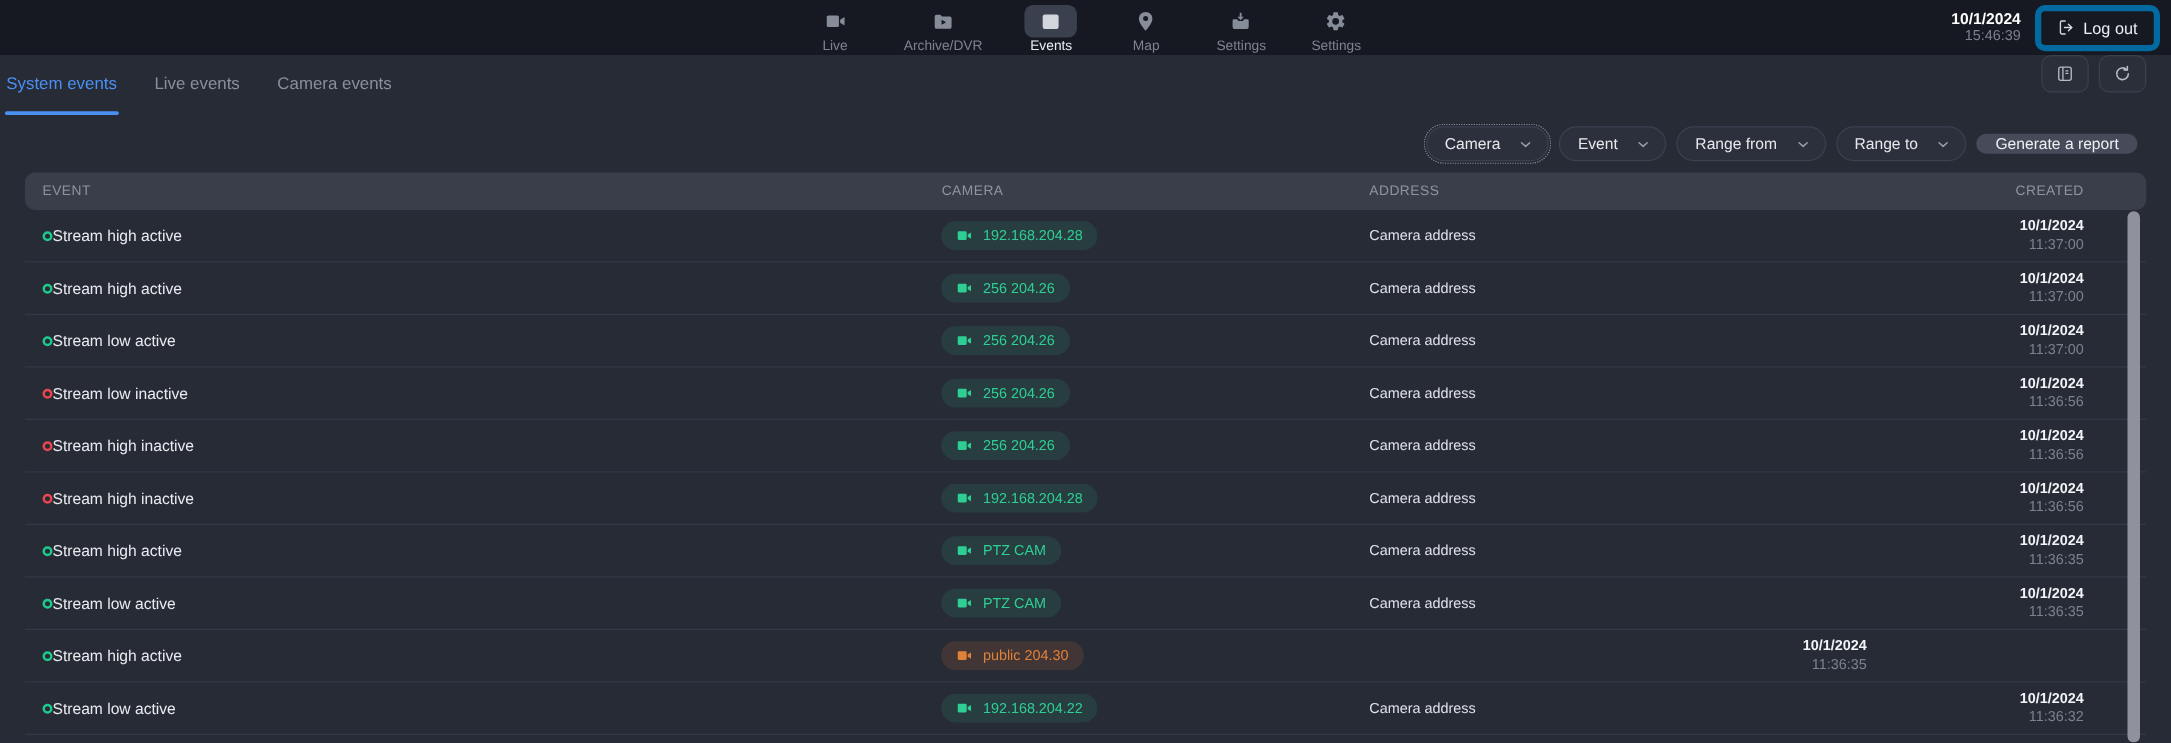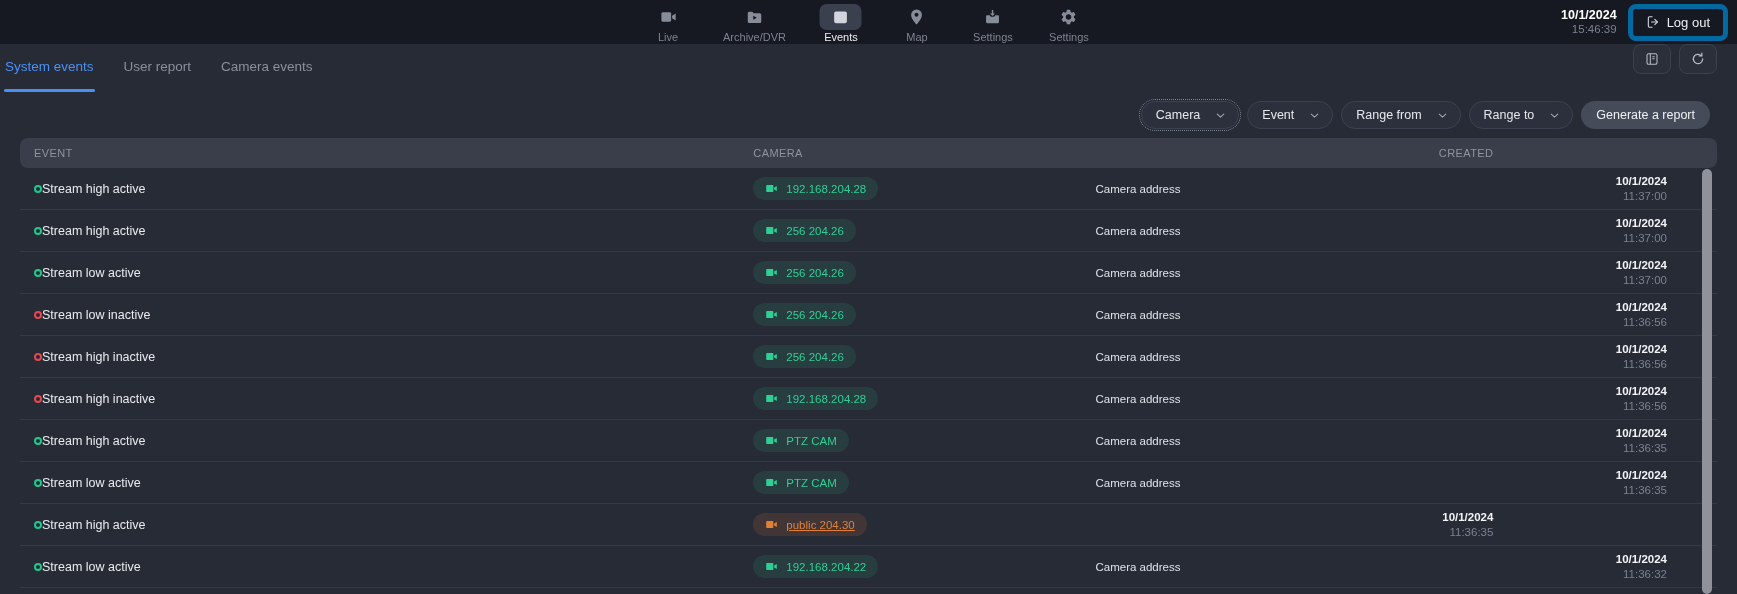--- a/index.html
+++ b/index.html
@@ -80,21 +80,21 @@
   }
   .pill {
     display: flex; align-items: center; gap: 14px; height: 28px;
     padding: 0 11px 0 14px; border-radius: 14px;
     border: 1px solid #3c4150; background: #2c303c;
     color: #e6e8ec; font-size: 12.5px; cursor: pointer; font-family: inherit;
   }
   .pill.focused { outline: 1px dotted #838996; outline-offset: 1px; }
   .pill svg { width: 13px; height: 13px; stroke: #9aa0ab; fill: none; }
   .generate-button {
-    height: 28px; padding: 0 15px; border-radius: 14px;
+    height: 16px; padding: 0 15px; border-radius: 14px;
     background: #454b59; border: none; color: #eef0f3;
     font-size: 12.5px; cursor: pointer; font-family: inherit;
   }
 
   
   .events-table { margin: 0 20px; position: relative; }
   .table-header, .table-row {
     display: grid;
     grid-template-columns: 43.1% 20.5% 26% 1fr;
     align-items: center; padding: 0 14px;
@@ -112,21 +112,21 @@
     width: 8px; height: 8px; border-radius: 50%; flex: 0 0 auto;
     border: 2.5px solid var(--green, #1fc98c);
   }
   .status-ring.inactive { border-color: var(--red, #e8474e); }
   .camera-badge {
     display: inline-flex; align-items: center; gap: 8px;
     padding: 5px 12px; border-radius: 13px; font-size: 11.5px;
   }
   .camera-badge svg { width: 13px; height: 13px; fill: currentColor; }
   .camera-badge.green { background: rgba(38, 201, 141, 0.12); color: #2fcf94; }
-  .camera-badge.orange { background: rgba(226, 129, 51, 0.14); color: var(--orange, #e0813a); text-decoration: underline; }
+  .camera-badge.orange { background: rgba(226, 129, 51, 0.14); color: var(--orange, #e0813a); }
   .address-cell { font-size: 11.5px; color: #dfe2e8; }
   .created-cell { text-align: right; padding-right: 36px; line-height: 1.25; }
   .created-date { font-size: 11.5px; font-weight: bold; color: #f2f3f6; }
   .created-time { font-size: 11.5px; color: #7b8090; }
 
   .table-scrollbar {
     position: absolute; left: 1702px; top: 169px; width: 10px; height: 425px;
     border-radius: 6px; background: #8f929b; cursor: grab;
   }
 </style>
@@ -202,21 +202,21 @@
         </svg>
       </span>
       <span>Log out</span>
     </button>
   </div>
 </header>
 
 <div class="tabs-row">
   <div class="tabs">
       <div class="tab active">System events</div>
-      <div class="tab">User report</div>
+      <div class="tab">Live events</div>
       <div class="tab">Camera events</div>
     </div>
   <div class="tab-actions">
     <button class="icon-button">
       <span>
         <svg viewBox="0 0 24 24" stroke-width="1.6">
           <rect x="4.5" y="4" width="15" height="16" rx="2.5"></rect>
           <path d="M9.5 4v16"></path>
             <path d="M12.5 8.5h3.5M12.5 11.5h3.5"></path>
         </svg>
@@ -268,20 +268,21 @@
         </span>
       </button>
     </span>
   <button class="generate-button">Generate a report</button>
 </div>
 
 <div class="events-table">
   <div class="table-header">
       <div class="col-event">EVENT</div>
       <div class="col-camera">CAMERA</div>
+      <div class="col-address">ADDRESS</div>
       <div class="col-created">CREATED</div>
     </div>
   <div class="table-body">
       <div class="table-row">
         <div class="event-cell">
           <span class="status-ring active"></span>
           <span>Stream high active</span>
         </div>
         <div><span class="camera-badge green">
             <span>

